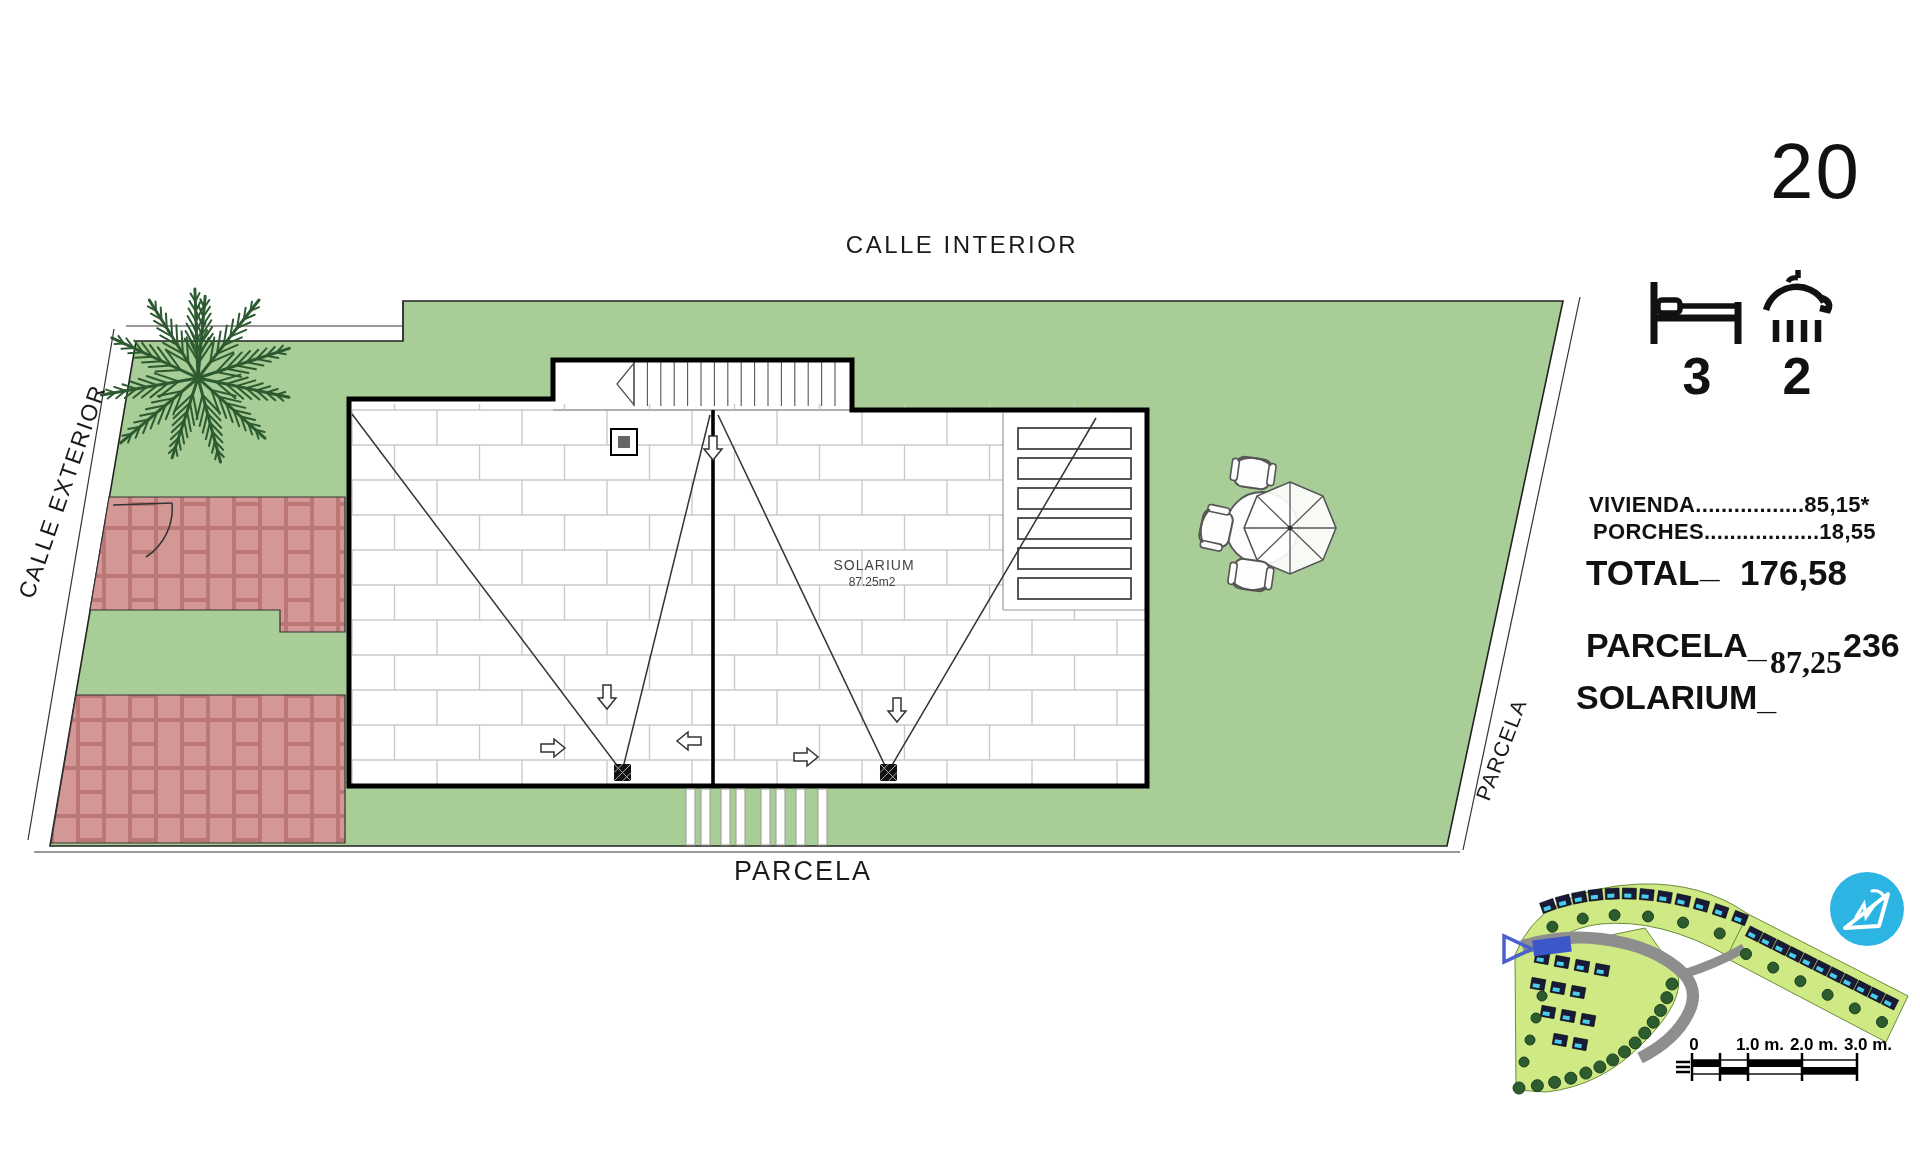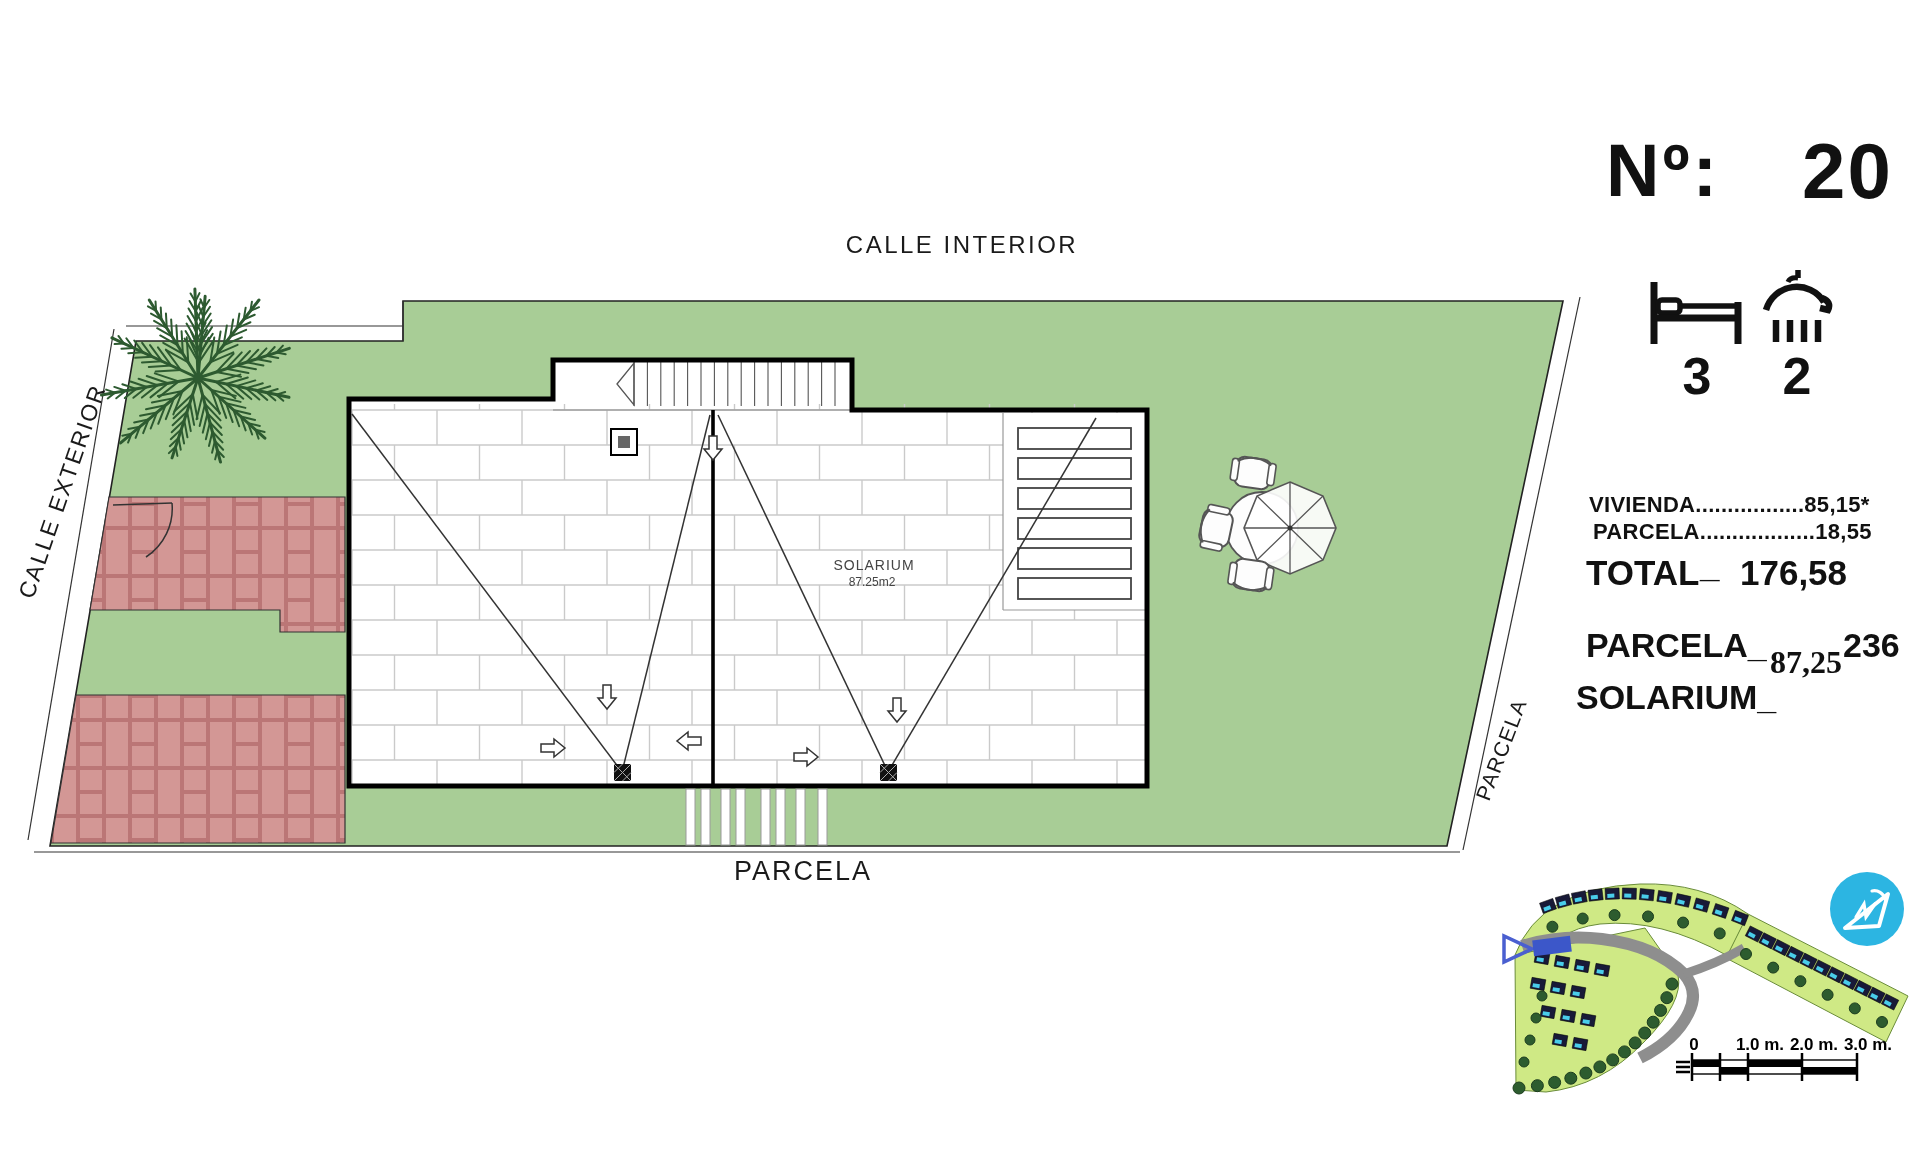--- a/index.html
+++ b/index.html
@@ -1,21 +1,21 @@
 <!DOCTYPE html>
 <html><head>
 <meta charset="utf-8">
 <style>
   html,body{margin:0;padding:0;background:#fff;width:1920px;height:1166px;overflow:hidden;
             font-family:"Liberation Sans", sans-serif;}
   .page{position:relative;width:1920px;height:1166px;background:#fff;}
   svg{position:absolute;left:0;top:0;}
   .abs{position:absolute;white-space:nowrap;color:#111;}
   .no-label{left:1606px;top:128px;font-size:74px;font-weight:600;letter-spacing:3px;}
-  .no-value{left:1770px;top:126px;font-size:78px;font-weight:700;letter-spacing:2px;margin-left:32px;}
+  .no-value{left:1770px;top:126px;font-size:78px;font-weight:400;letter-spacing:2px;}
   .beds-num{left:1652px;top:346px;width:90px;text-align:center;font-size:52px;font-weight:700;}
   .baths-num{left:1752px;top:346px;width:90px;text-align:center;font-size:52px;font-weight:700;}
   .sup-title{left:1583px;top:447px;font-size:36px;font-weight:700;letter-spacing:0.5px;}
   .sup-line1{left:1589px;top:492px;font-size:22px;font-weight:600;letter-spacing:0.3px;}
   .sup-line2{left:1593px;top:519px;font-size:22px;font-weight:600;letter-spacing:0.3px;}
   .total-label{left:1586px;top:553px;font-size:35px;font-weight:700;}
   .total-sep{left:1700px;top:545px;font-size:35px;font-weight:700;}
   .total-value{left:1740px;top:553px;font-size:35px;font-weight:700;}
   .parcela-label{left:1586px;top:626px;font-size:34px;font-weight:700;text-align:right;}
   .parcela-value{left:1795px;top:626px;font-size:34px;font-weight:700;margin-left:48px;}
@@ -594,21 +594,20 @@
       <line x1="1676" y1="1067" x2="1690" y2="1067"></line>
       <line x1="1676" y1="1072" x2="1690" y2="1072"></line>
     </g>
     <text x="1694" y="1050" text-anchor="middle" font-size="17" font-weight="600" fill="#000">0</text>
     <text x="1760" y="1050" text-anchor="middle" font-size="17" font-weight="600" fill="#000">1.0 m.</text>
     <text x="1814" y="1050" text-anchor="middle" font-size="17" font-weight="600" fill="#000">2.0 m.</text>
     <text x="1868" y="1050" text-anchor="middle" font-size="17" font-weight="600" fill="#000">3.0 m.</text>
   </g>
 </svg>
 
-<div class="abs no-label">Nº:</div>
 <div class="abs no-value">20</div>
 
 <svg class="icon-box" style="left:1648px;top:280px;" width="100" height="66" viewBox="0 0 100 66">
   <g stroke="#111" stroke-width="7" fill="none">
     <line x1="6" y1="2" x2="6" y2="64"></line>
     <rect x="10" y="20" width="22" height="13" rx="4" fill="none" stroke-width="5.5"></rect>
     <line x1="6" y1="38" x2="90" y2="38"></line>
     <line x1="32" y1="26" x2="90" y2="26" stroke-width="5.5"></line>
     <line x1="90" y1="22" x2="90" y2="64"></line>
   </g>
@@ -623,21 +622,21 @@
     <path d="M42,10 q -8,-1 -10,4" stroke-width="5"></path>
     <line x1="20" y1="52" x2="20" y2="74"></line>
     <line x1="34" y1="52" x2="34" y2="74"></line>
     <line x1="48" y1="52" x2="48" y2="74"></line>
     <line x1="62" y1="52" x2="62" y2="74"></line>
   </g>
 </svg>
 <div class="abs baths-num">2</div>
 
 <div class="abs sup-line1">VIVIENDA.................85,15*</div>
-<div class="abs sup-line2">PARCELA..................18,55</div>
+<div class="abs sup-line2">PORCHES..................18,55</div>
 <div class="abs total-label">TOTAL</div>
 <div class="abs total-sep">_</div>
 <div class="abs total-value">176,58</div>
 <div class="abs parcela-label">PARCELA_</div>
 <div class="abs parcela-value">236</div>
 <div class="abs solarium-label">SOLARIUM_</div>
 <div class="abs solarium-value">87,25</div>
 
 </div>
 

